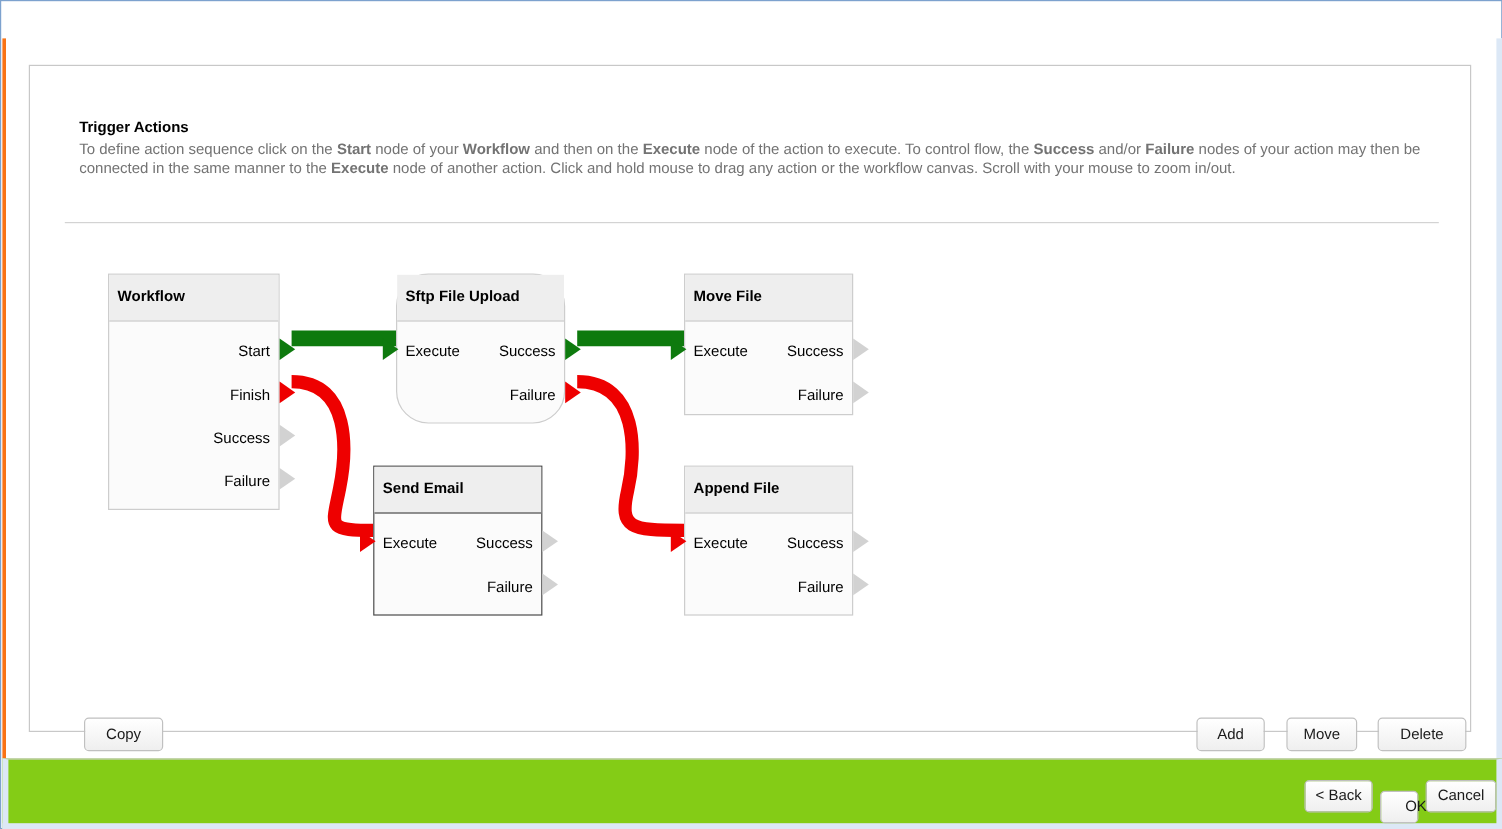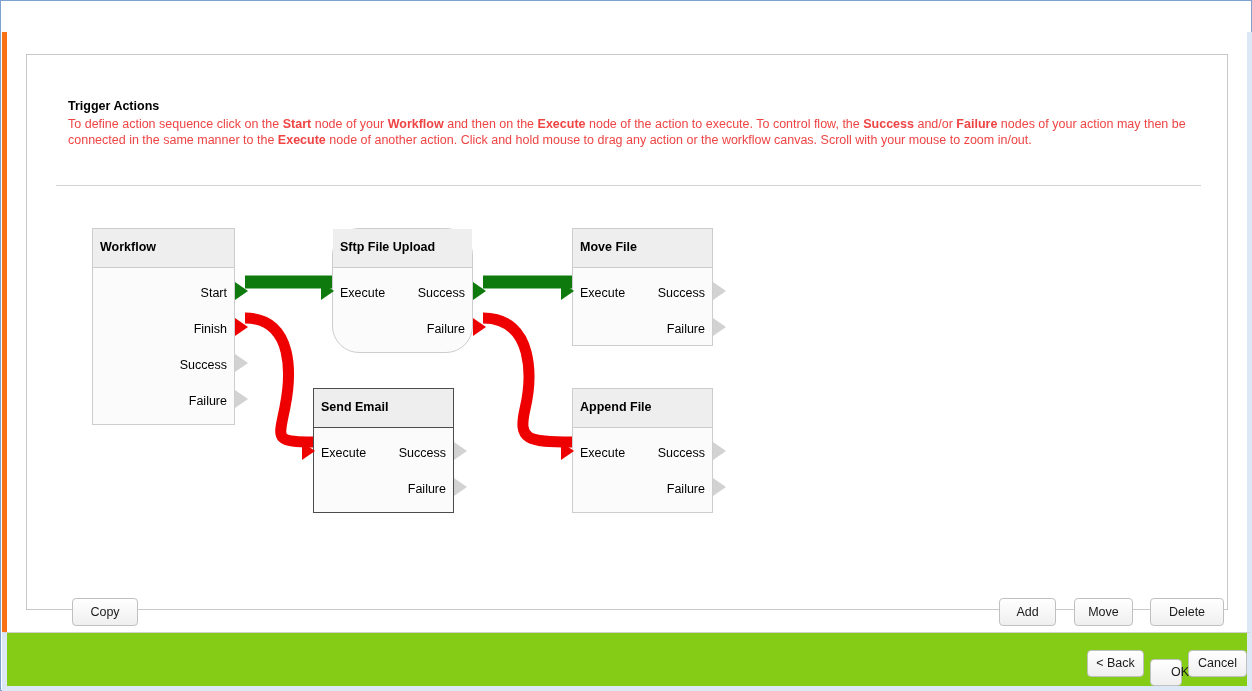--- a/index.html
+++ b/index.html
@@ -39,37 +39,37 @@
     position:absolute;left:3px;top:8.2px;width:12px;height:2.6px;
     background:#ffffff;border-radius:1px;
   }
   #close-btn .x1{transform:rotate(45deg);}
   #close-btn .x2{transform:rotate(-45deg);}
 
   
   #dialog-body{
     position:absolute;left:1px;top:31px;width:1250px;height:600px;
     background:#ffffff;
-    border-left:5px solid #f97316;
+    border-left:3px solid #f97316;
     border-right:5px solid #dce8f6;
     box-sizing:border-box;
   }
   #content-panel{
     position:absolute;left:19px;top:22px;width:1202px;height:556px;
     border:1px solid #c8c8c8;
     background:#ffffff;
     box-sizing:border-box;
   }
   #section-title{
     position:absolute;left:41px;top:44px;
     font-size:12.5px;font-weight:bold;color:#000;
   }
   #section-desc{
     position:absolute;left:41px;top:61px;width:1130px;
-    font-size:12.5px;color:#ef4444;line-height:16.4px;
+    font-size:12.5px;color:#737373;line-height:16.4px;
   }
   #desc-rule{
     position:absolute;left:29px;top:130px;width:1145px;height:1px;
     background:#d3d3d3;
   }
 
   
   #canvas{
     position:absolute;left:0px;top:140px;width:1200px;height:390px;
     overflow:hidden;

